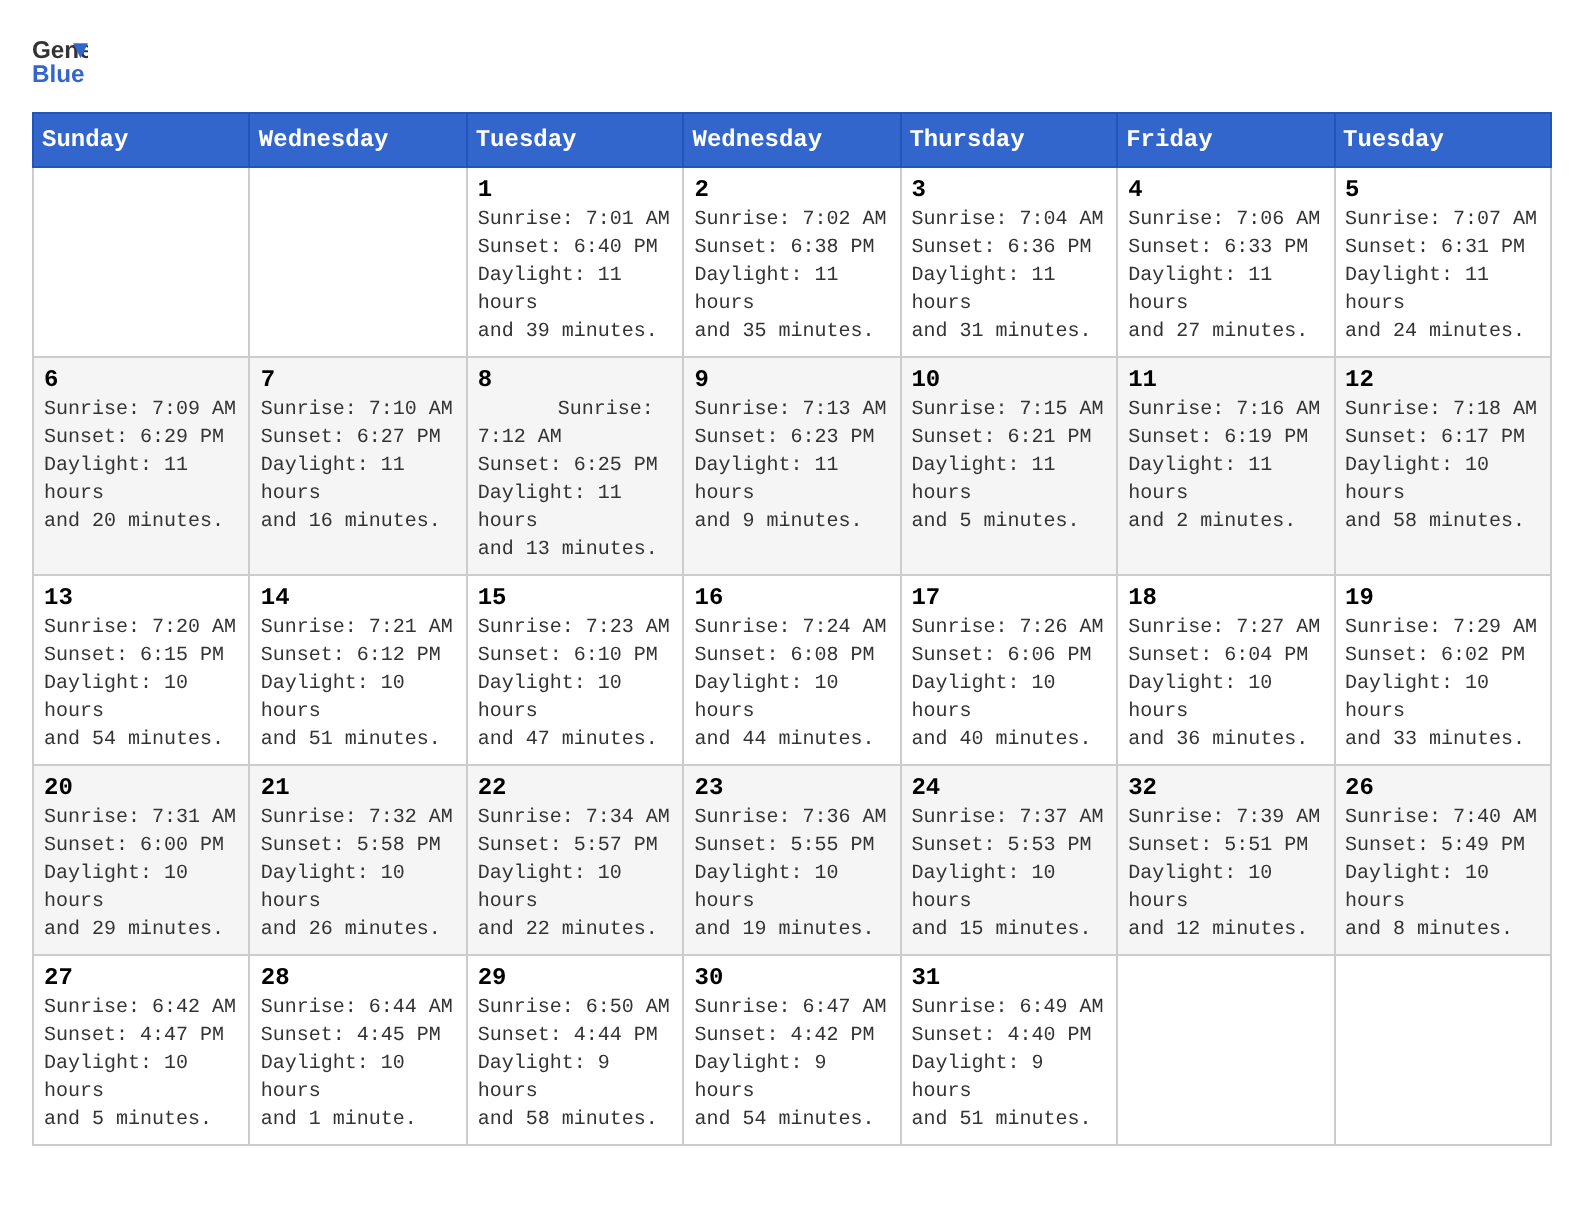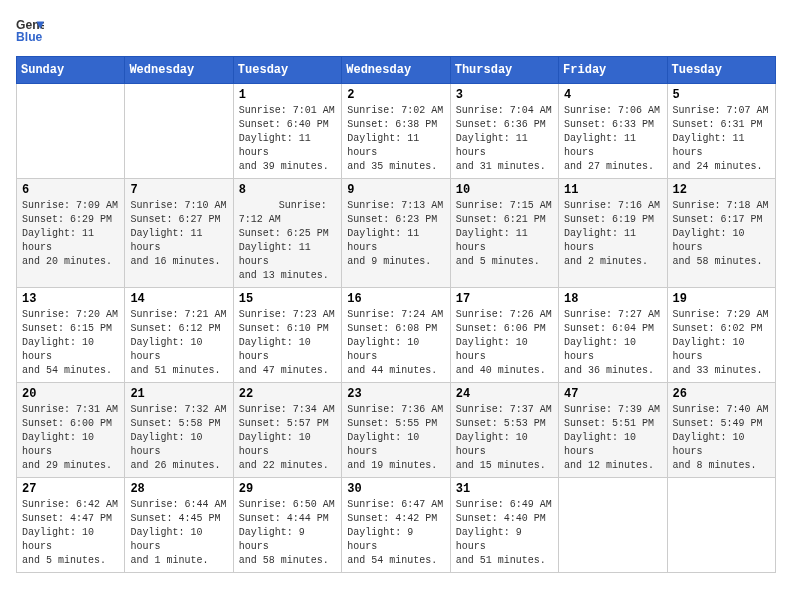--- a/index.html
+++ b/index.html
@@ -208,21 +208,21 @@
 Daylight: 10 hours
 and 22 minutes.</span></td>
         <td><span class="day-num">23</span><span class="day-info" style="white-space: pre-line;">Sunrise: 7:36 AM
 Sunset: 5:55 PM
 Daylight: 10 hours
 and 19 minutes.</span></td>
         <td><span class="day-num">24</span><span class="day-info" style="white-space: pre-line;">Sunrise: 7:37 AM
 Sunset: 5:53 PM
 Daylight: 10 hours
 and 15 minutes.</span></td>
-        <td><span class="day-num">47</span><span class="day-info" style="white-space: pre-line;">Sunrise: 7:39 AM
+        <td><span class="day-num">32</span><span class="day-info" style="white-space: pre-line;">Sunrise: 7:39 AM
 Sunset: 5:51 PM
 Daylight: 10 hours
 and 12 minutes.</span></td>
         <td><span class="day-num">26</span><span class="day-info" style="white-space: pre-line;">Sunrise: 7:40 AM
 Sunset: 5:49 PM
 Daylight: 10 hours
 and 8 minutes.</span></td>
       </tr>
       <tr>
         <td><span class="day-num">27</span><span class="day-info" style="white-space: pre-line;">Sunrise: 6:42 AM

